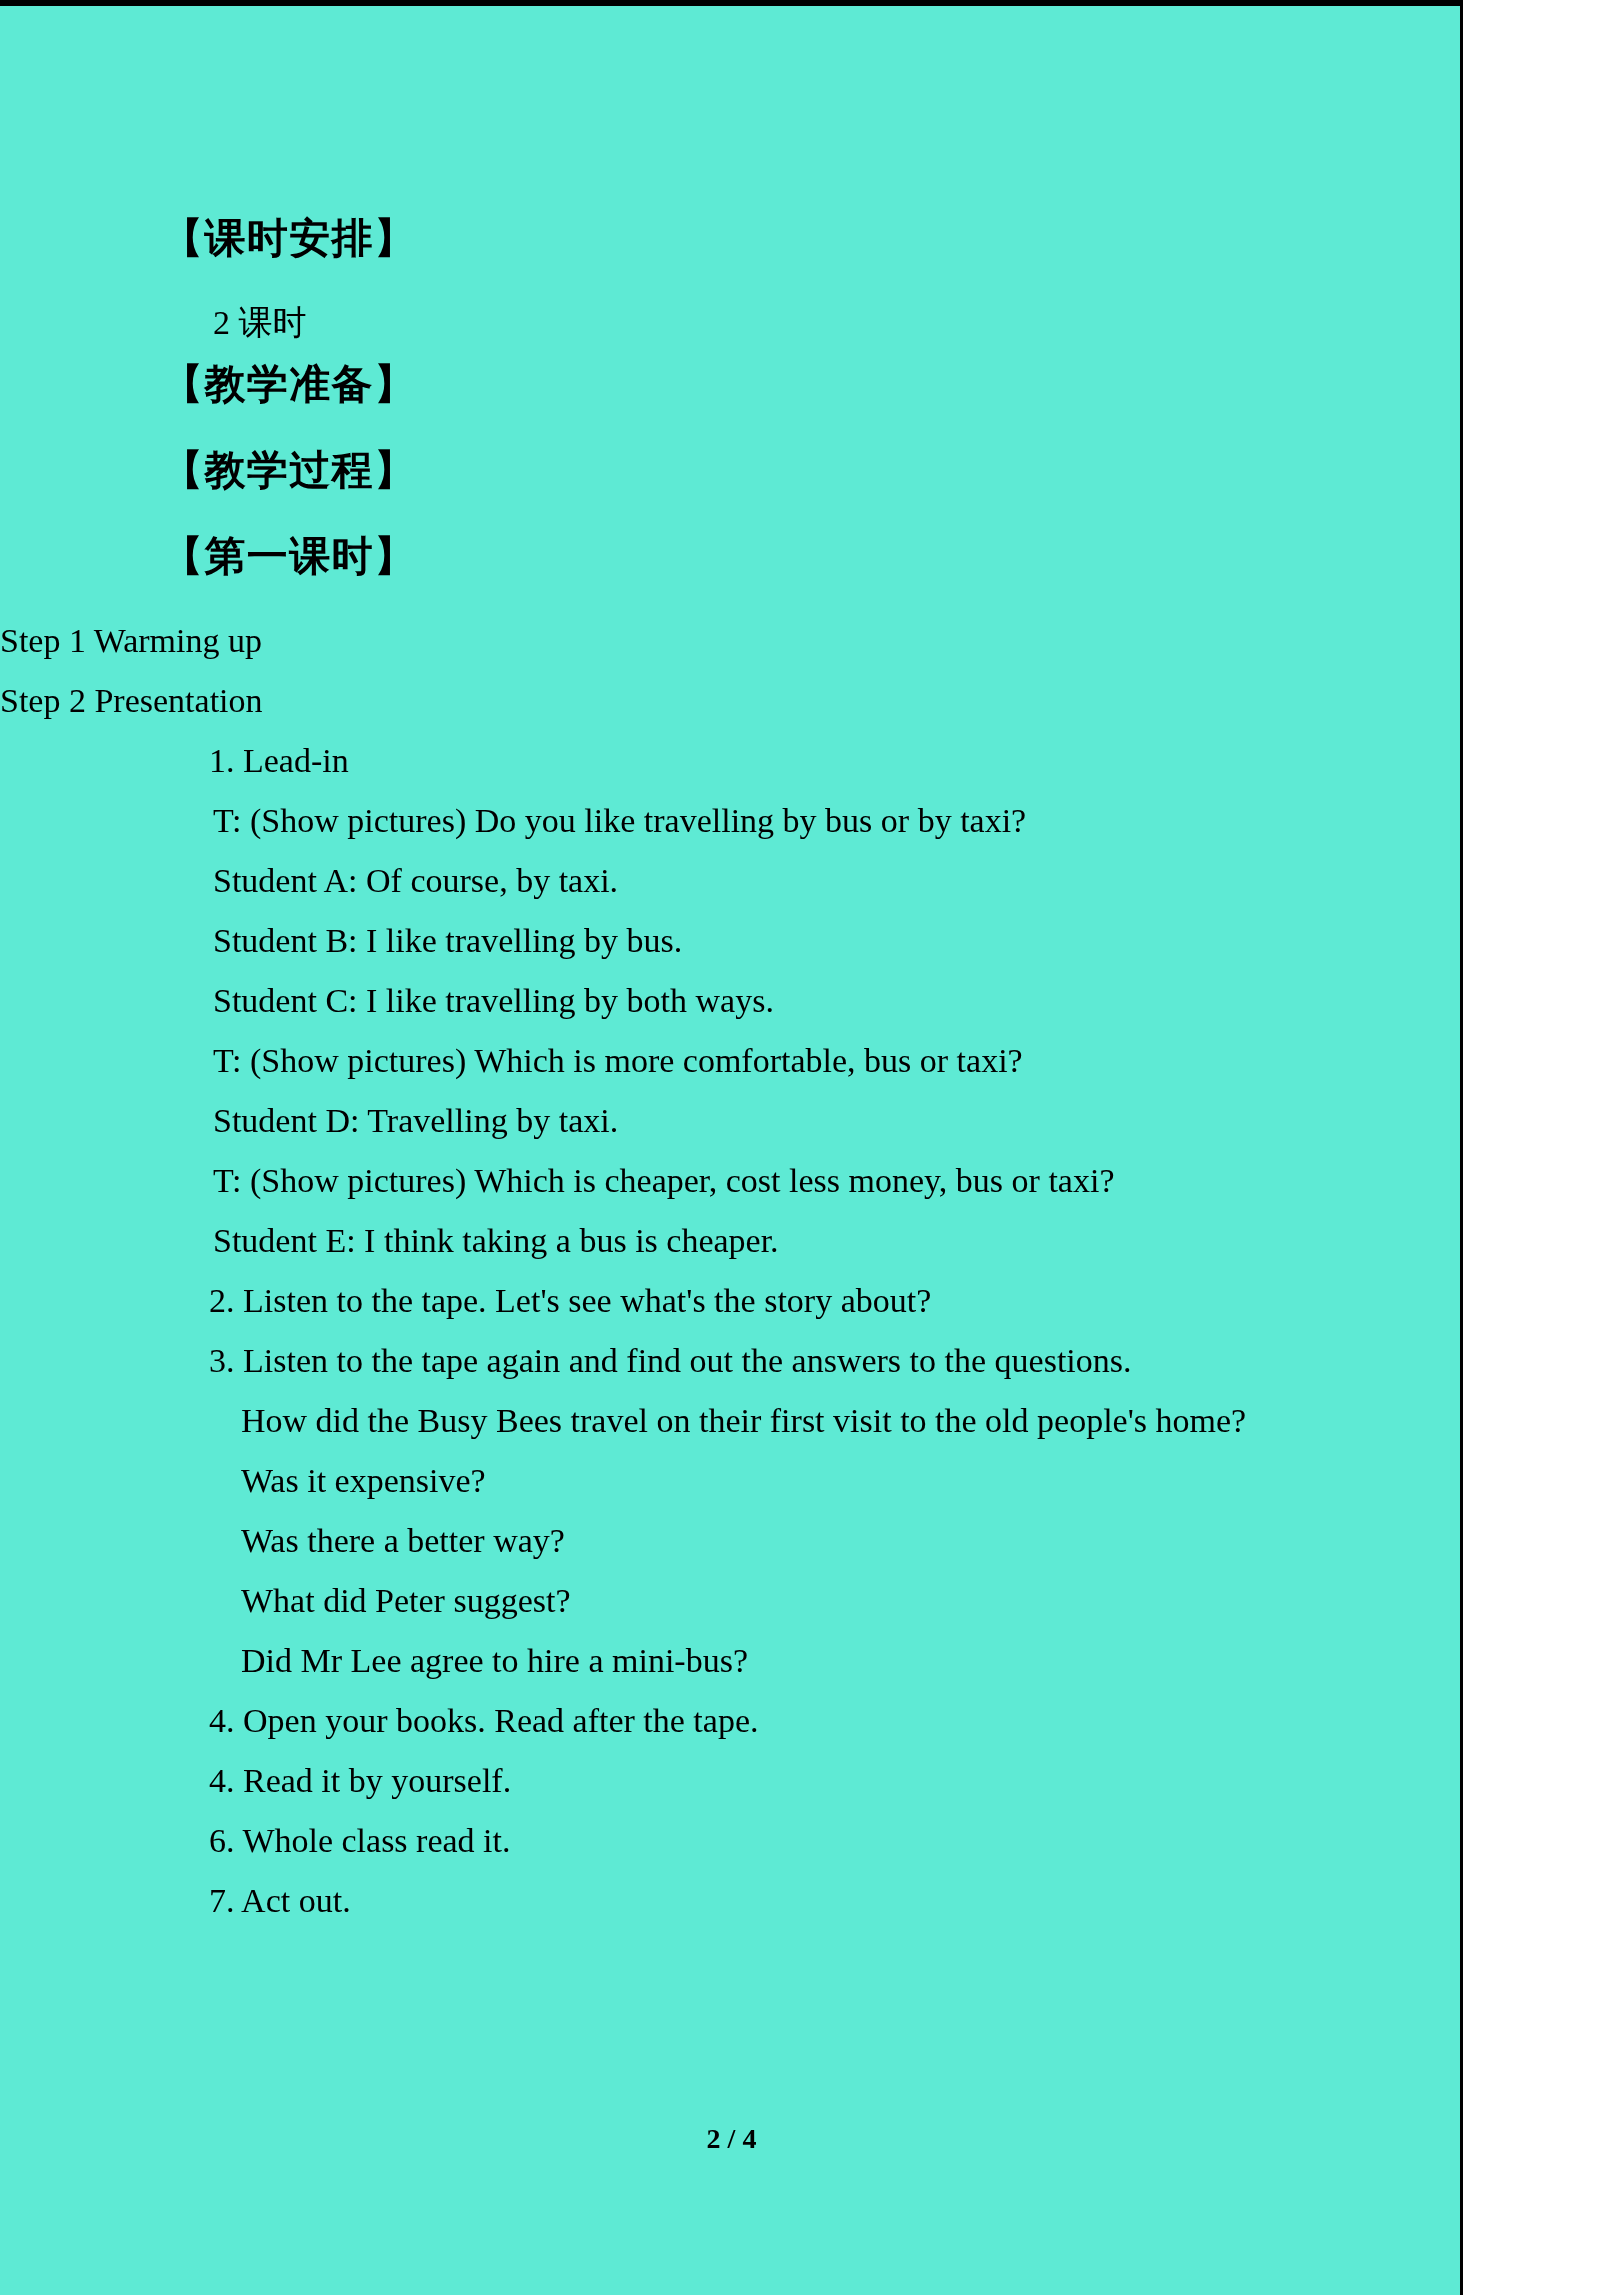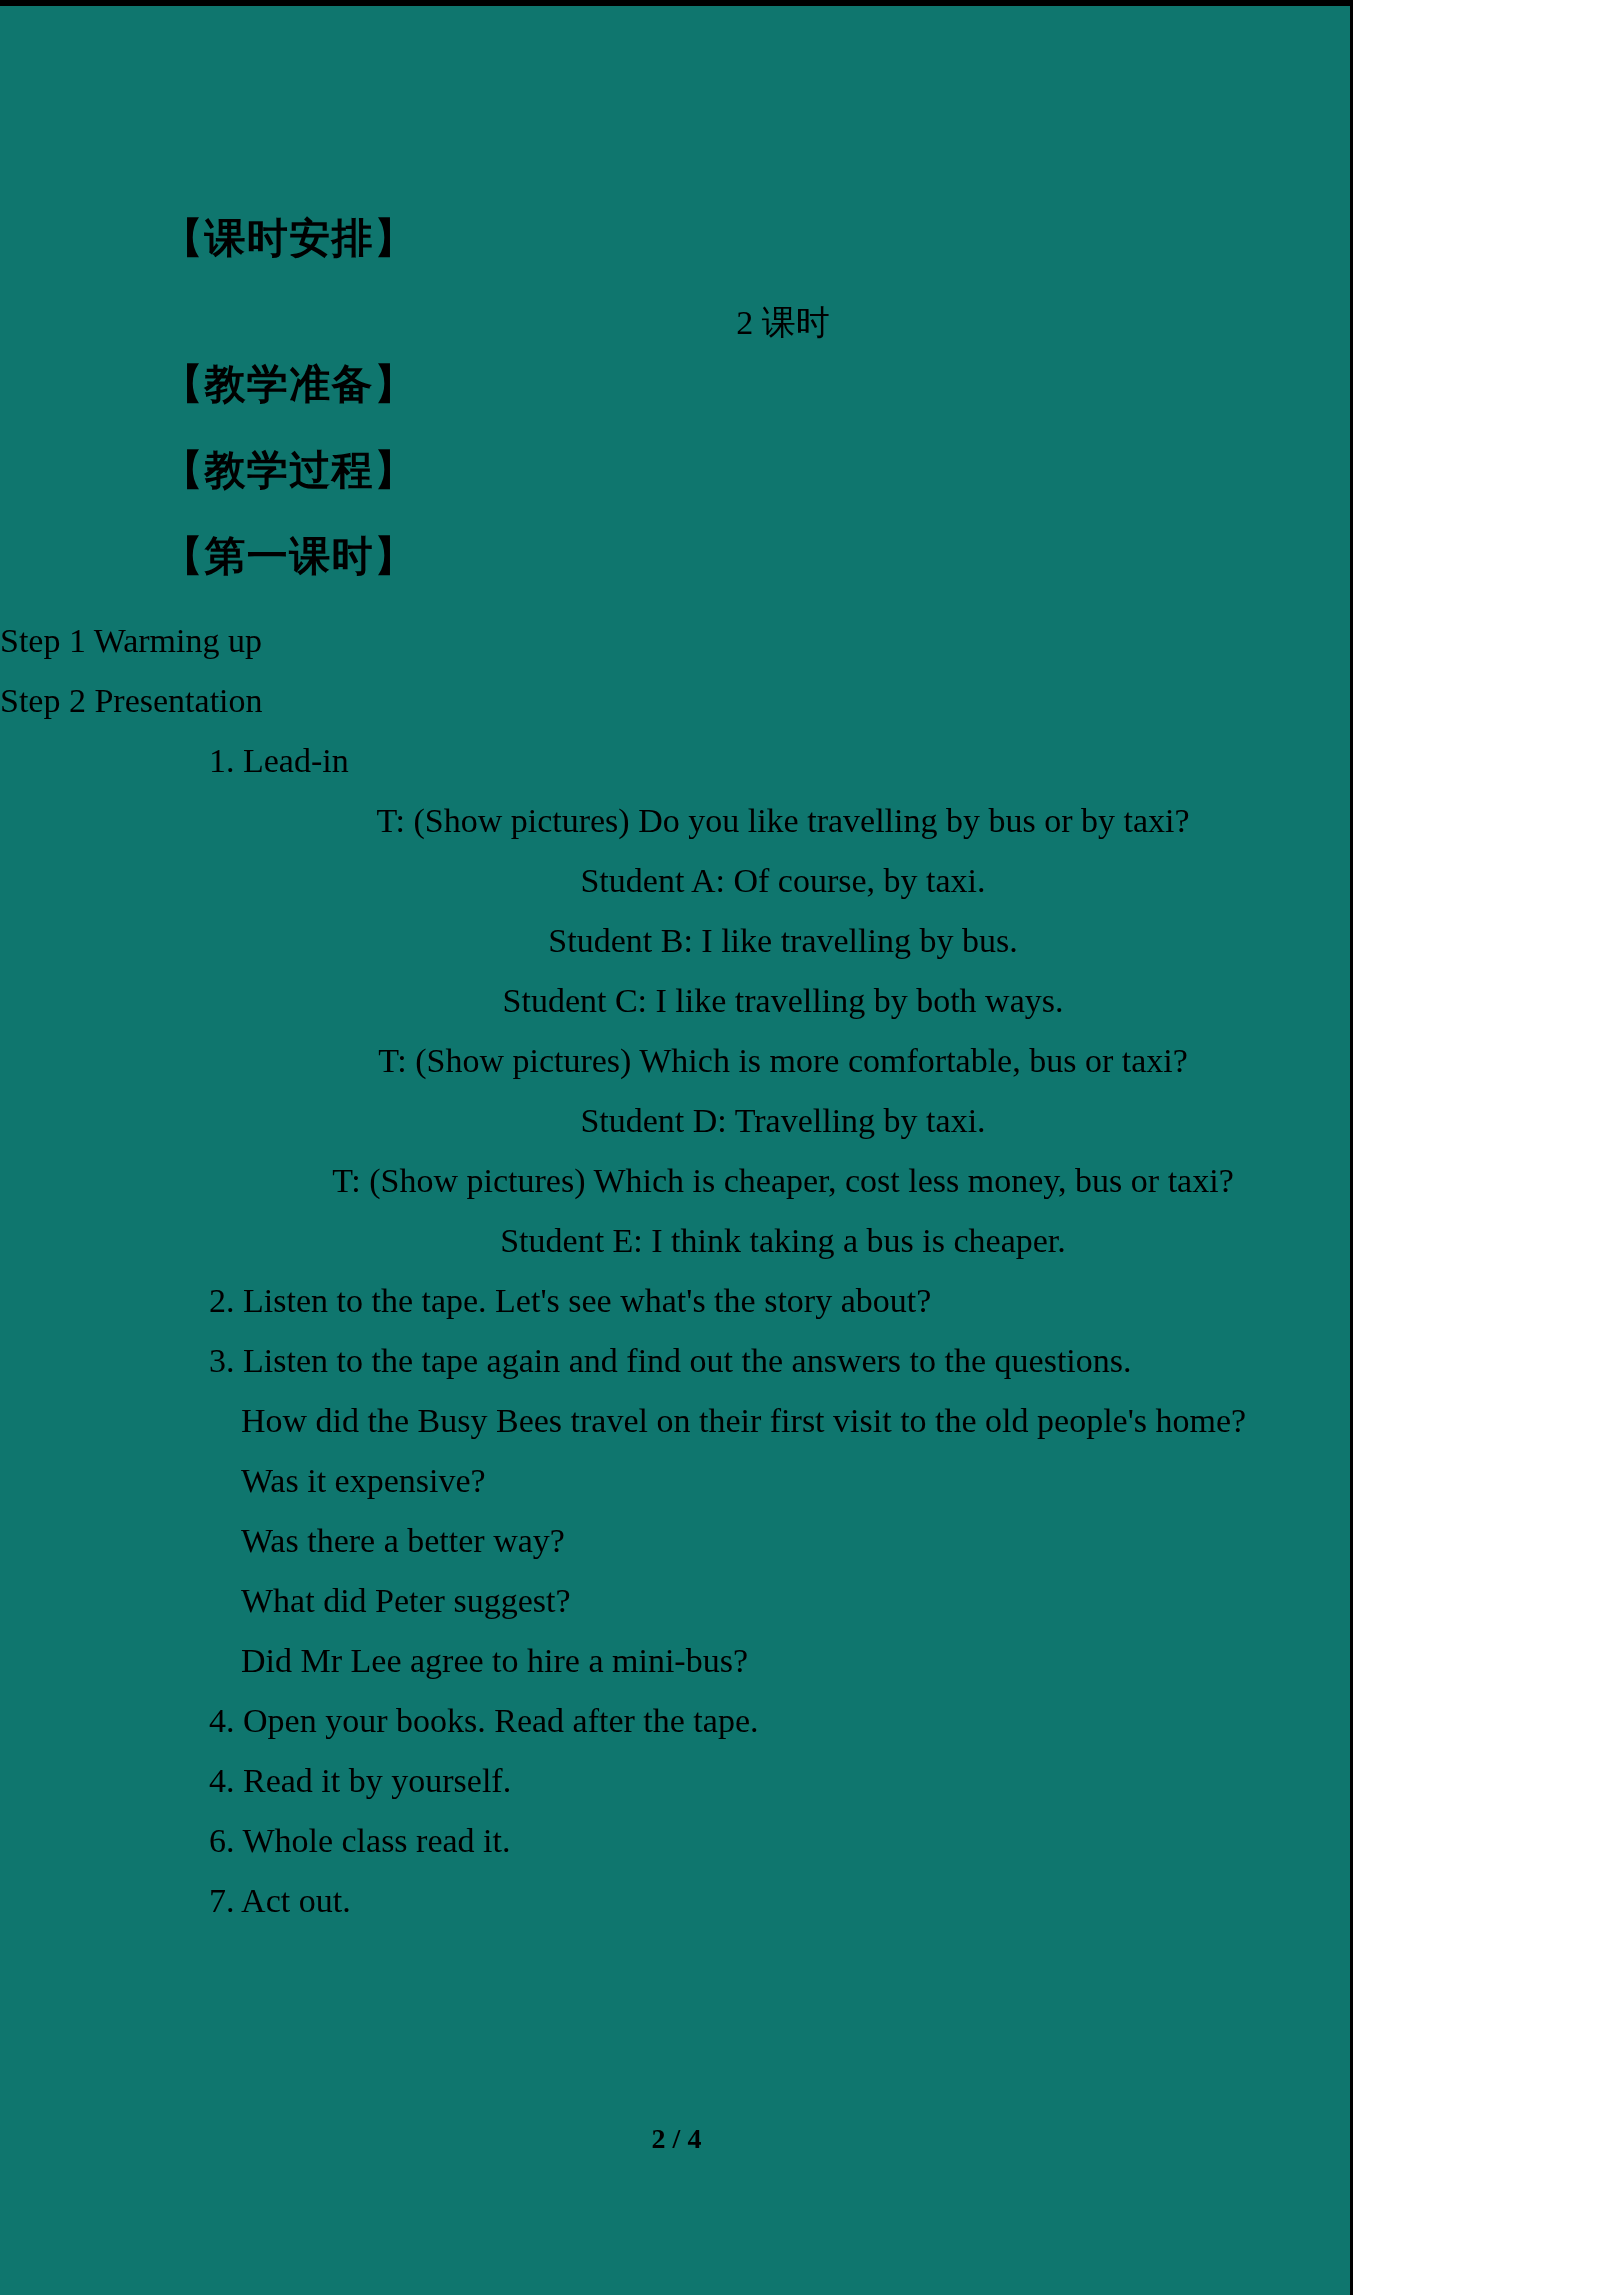--- a/index.html
+++ b/index.html
@@ -2,23 +2,23 @@
 <html style="font-size:11px"><head>
 <meta charset="utf-8">
 <style>
   html, body {
     margin: 0;
     padding: 0;
     background: #ffffff;
   }
   .page {
     position: relative;
-    width: 1353px;
+    width: 1463px;
     height: 2295px;
-    background: #0f766e;
+    background: #5eead4;
     overflow: hidden;
     font-family: "Liberation Serif", "DejaVu Serif", serif;
     color: #000000;
   }
   .edge-top {
     position: absolute;
     top: 0; left: 0;
     width: 100%; height: 5.5px;
     background: #000000;
   }
@@ -44,21 +44,21 @@
     font-weight: bold;
     margin: 0 0 23px 162px;
     letter-spacing: 1.4px;
   }
   .ln-body {
     font-size: 34px;
     line-height: 60px;
     margin: 0;
   }
   .ind-step     { }
-  .ind-body     { margin-left: 213px; text-align: center; }
+  .ind-body     { margin-left: 213px; }
   .ind-num      { margin-left: 209px; }
   .ind-question { margin-left: 241px; }
   .footer {
     position: absolute;
     top: 2107px;
     left: 0;
     width: 100%;
     text-align: center;
     font-size: 28px;
     line-height: 63px;

